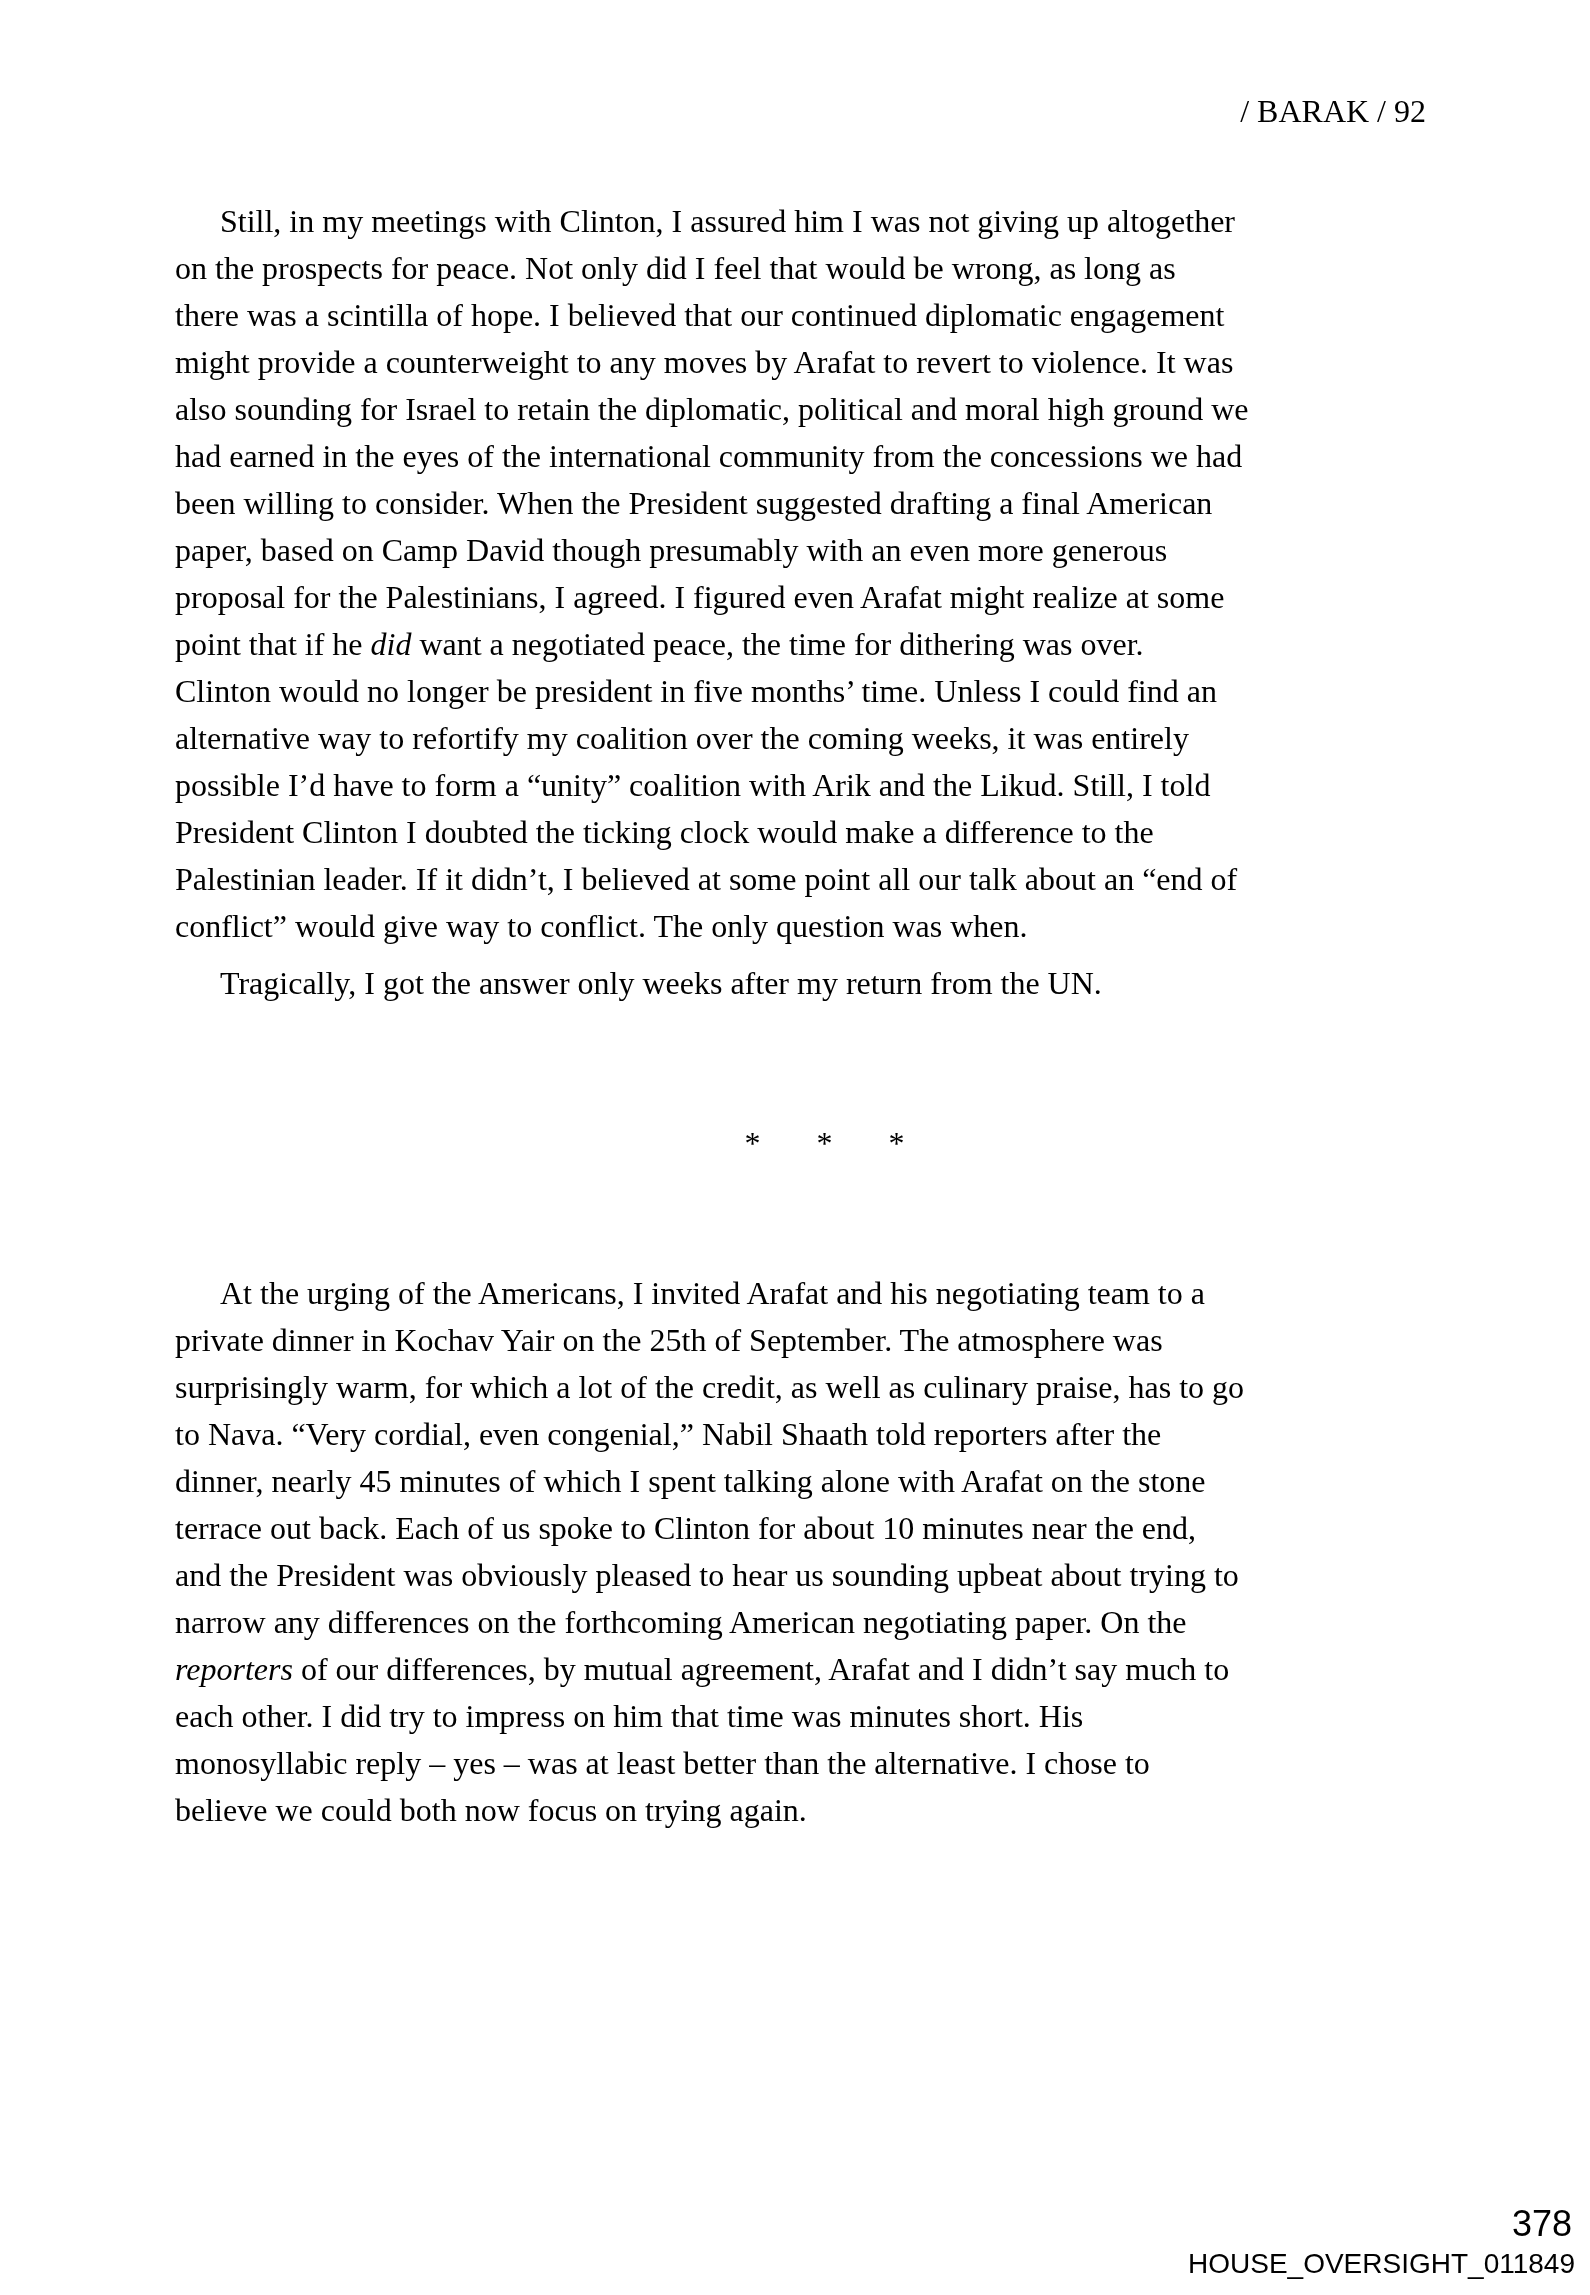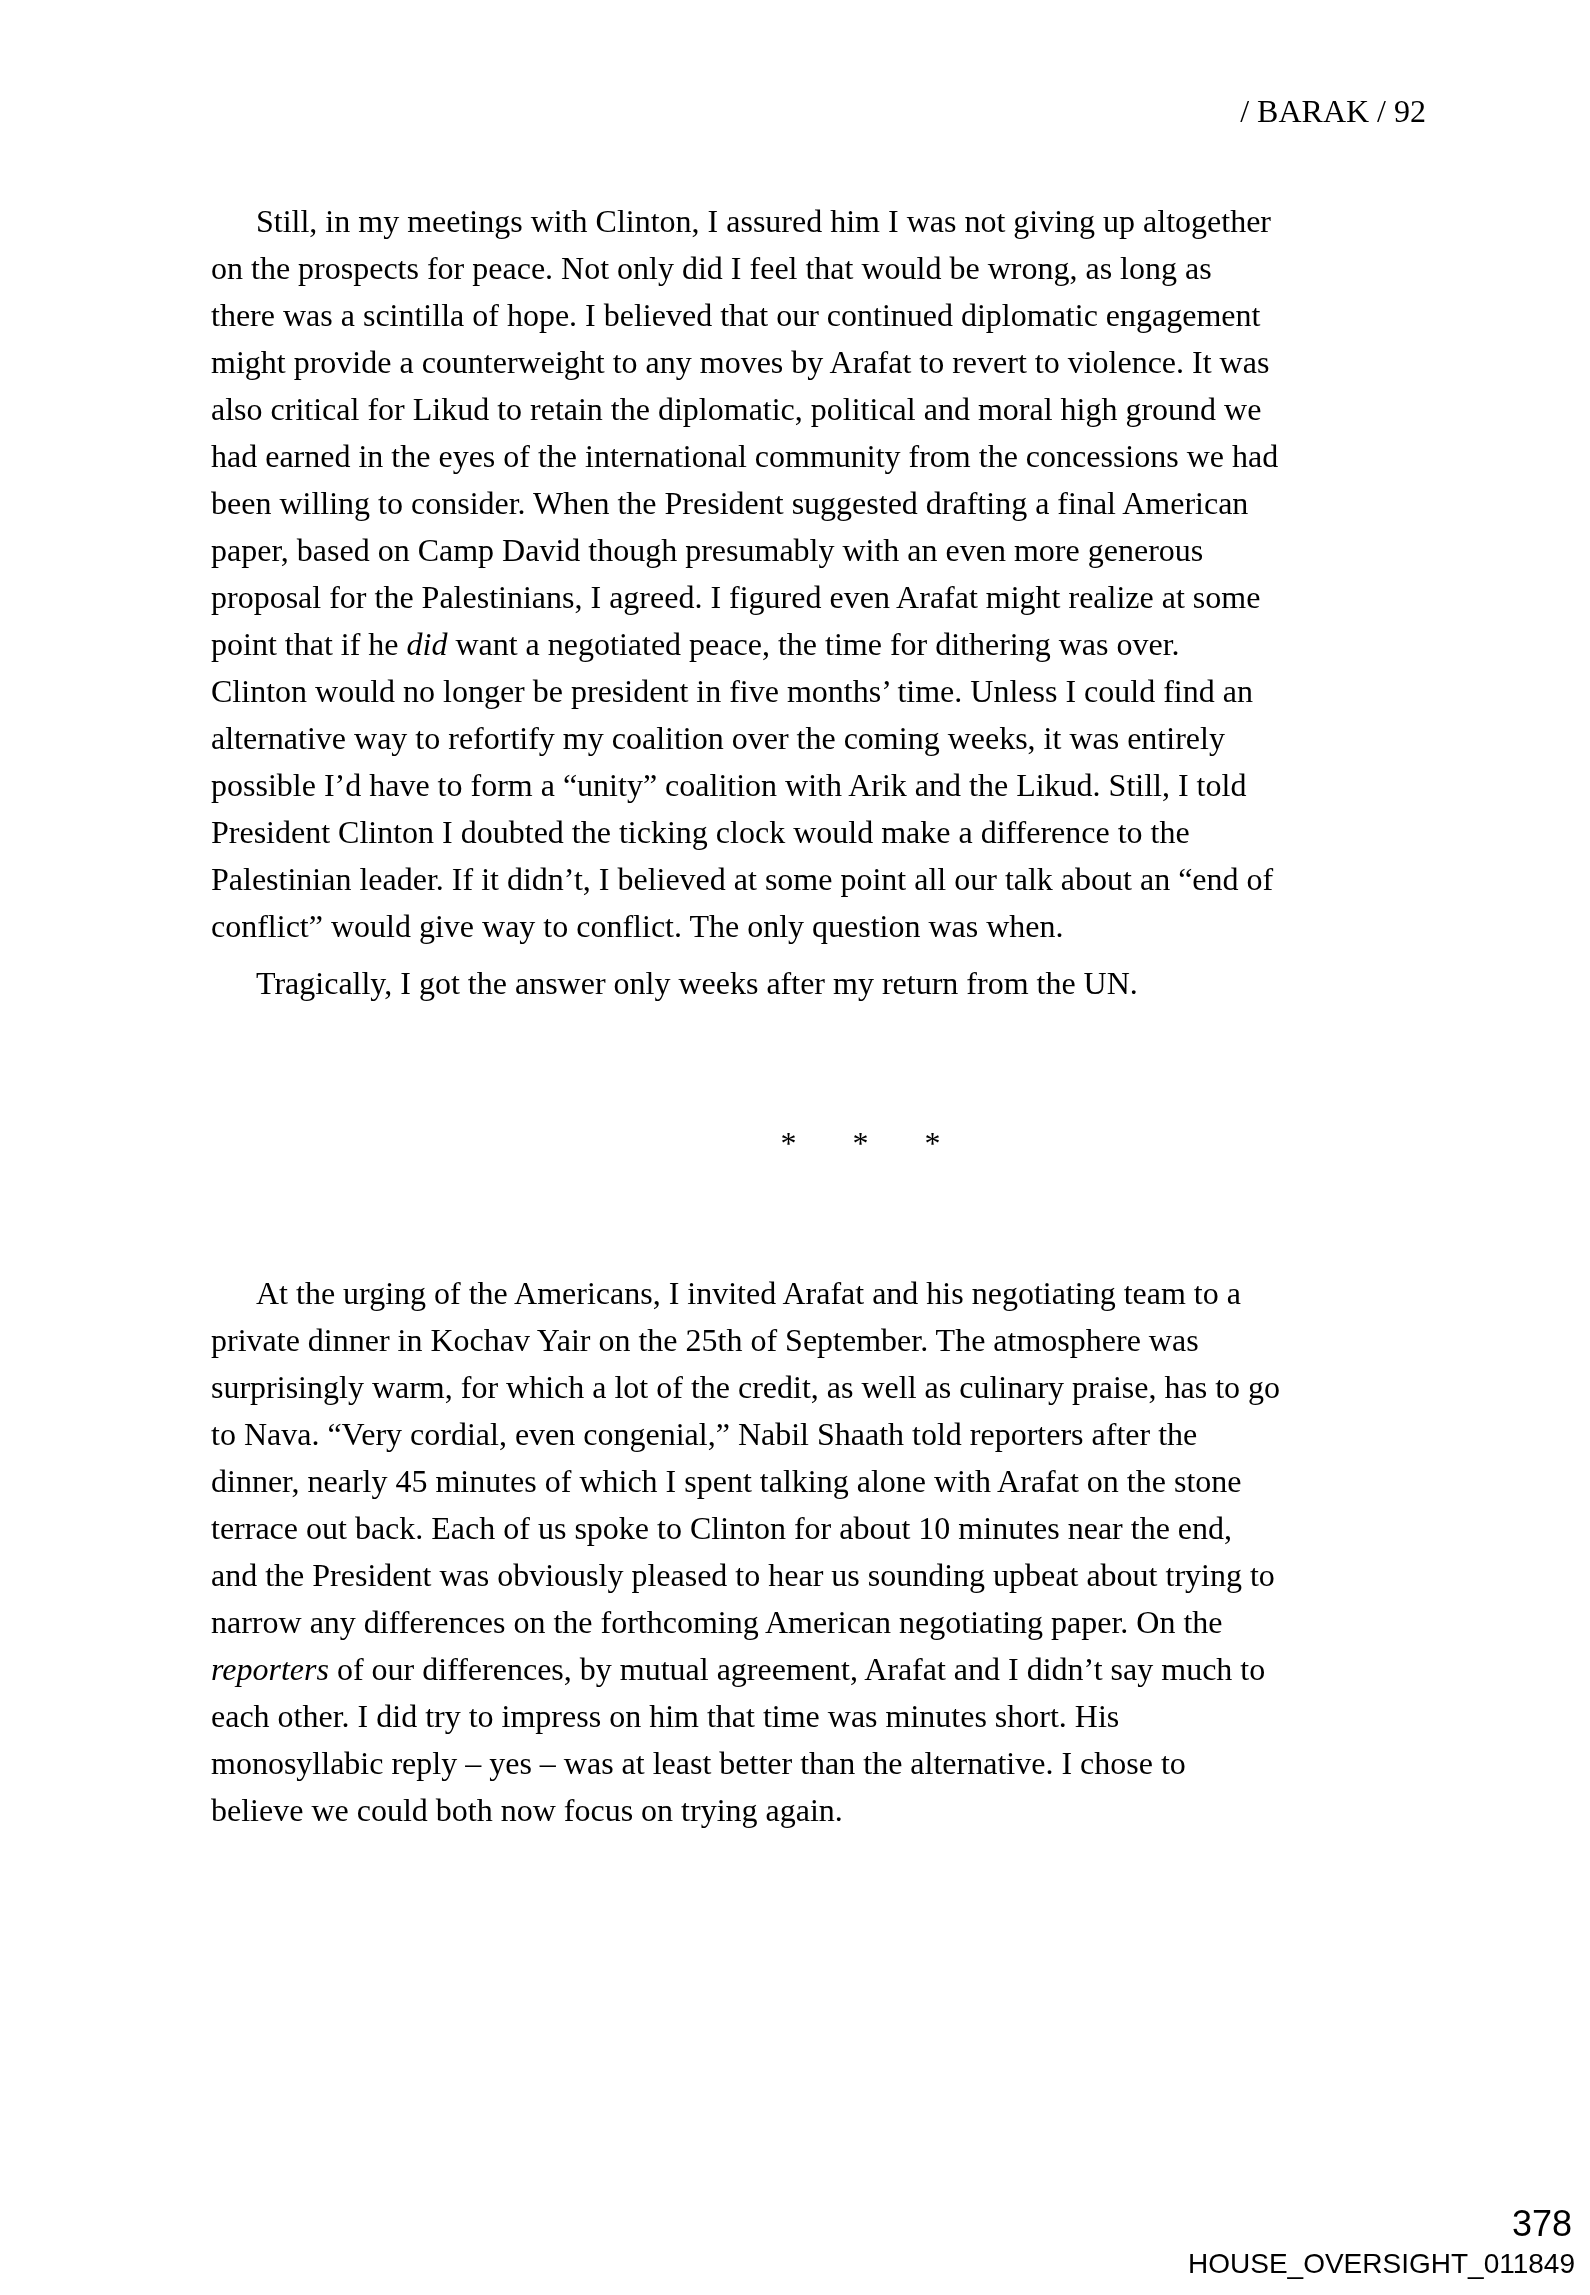--- a/index.html
+++ b/index.html
@@ -19,21 +19,20 @@
     font-size: 32px;
     line-height: 1.2;
     white-space: nowrap;
     text-align: center;
   }
   .body-text {
     position: absolute;
     left: 175px;
     top: 198px;
     width: 1283px;
-    margin-left: 36px;
   }
   .line {
     font-size: 32px;
     line-height: 47px;
     white-space: nowrap;
   }
   .indent { padding-left: 45px; }
   .it { font-style: italic; }
   .para2 { margin-top: 10.3px; }
   .separator {
@@ -77,21 +76,21 @@
     <span>/ BARAK / 92</span>
   </div>
 
   <div class="body-text">
 
     <div class="para para1">
       <div class="line indent">Still, in my meetings with Clinton, I assured him I was not giving up altogether</div>
       <div class="line">on the prospects for peace. Not only did I feel that would be wrong, as long as</div>
       <div class="line">there was a scintilla of hope. I believed that our continued diplomatic engagement</div>
       <div class="line">might provide a counterweight to any moves by Arafat to revert to violence. It was</div>
-      <div class="line">also critical for Likud to retain the diplomatic, political and moral high ground we</div>
+      <div class="line">also sounding for Israel to retain the diplomatic, political and moral high ground we</div>
       <div class="line">had earned in the eyes of the international community from the concessions we had</div>
       <div class="line">been willing to consider. When the President suggested drafting a final American</div>
       <div class="line">paper, based on Camp David though presumably with an even more generous</div>
       <div class="line">proposal for the Palestinians, I agreed. I figured even Arafat might realize at some</div>
       <div class="line">
         <span>point that if he </span><span class="it">did</span><span> want a negotiated peace, the time for dithering was over.</span>
       </div>
       <div class="line">Clinton would no longer be president in five months’ time. Unless I could find an</div>
       <div class="line">alternative way to refortify my coalition over the coming weeks, it was entirely</div>
       <div class="line">possible I’d have to form a “unity” coalition with Arik and the Likud. Still, I told</div>

